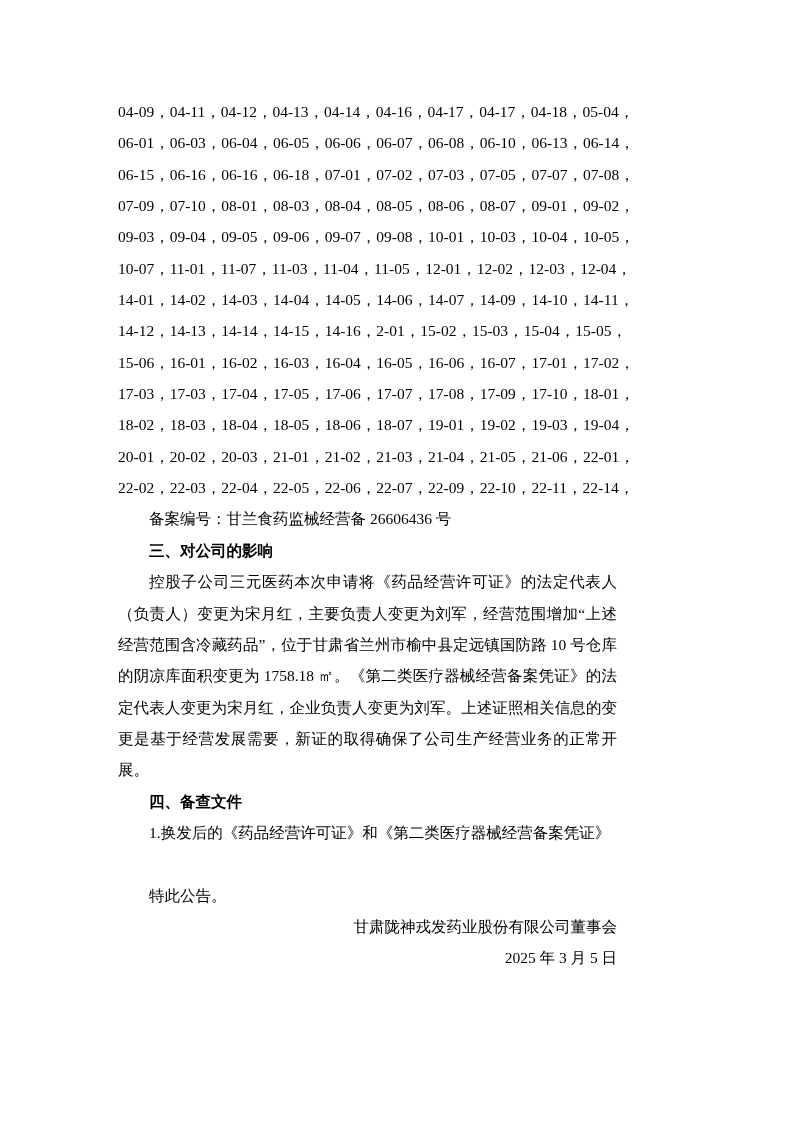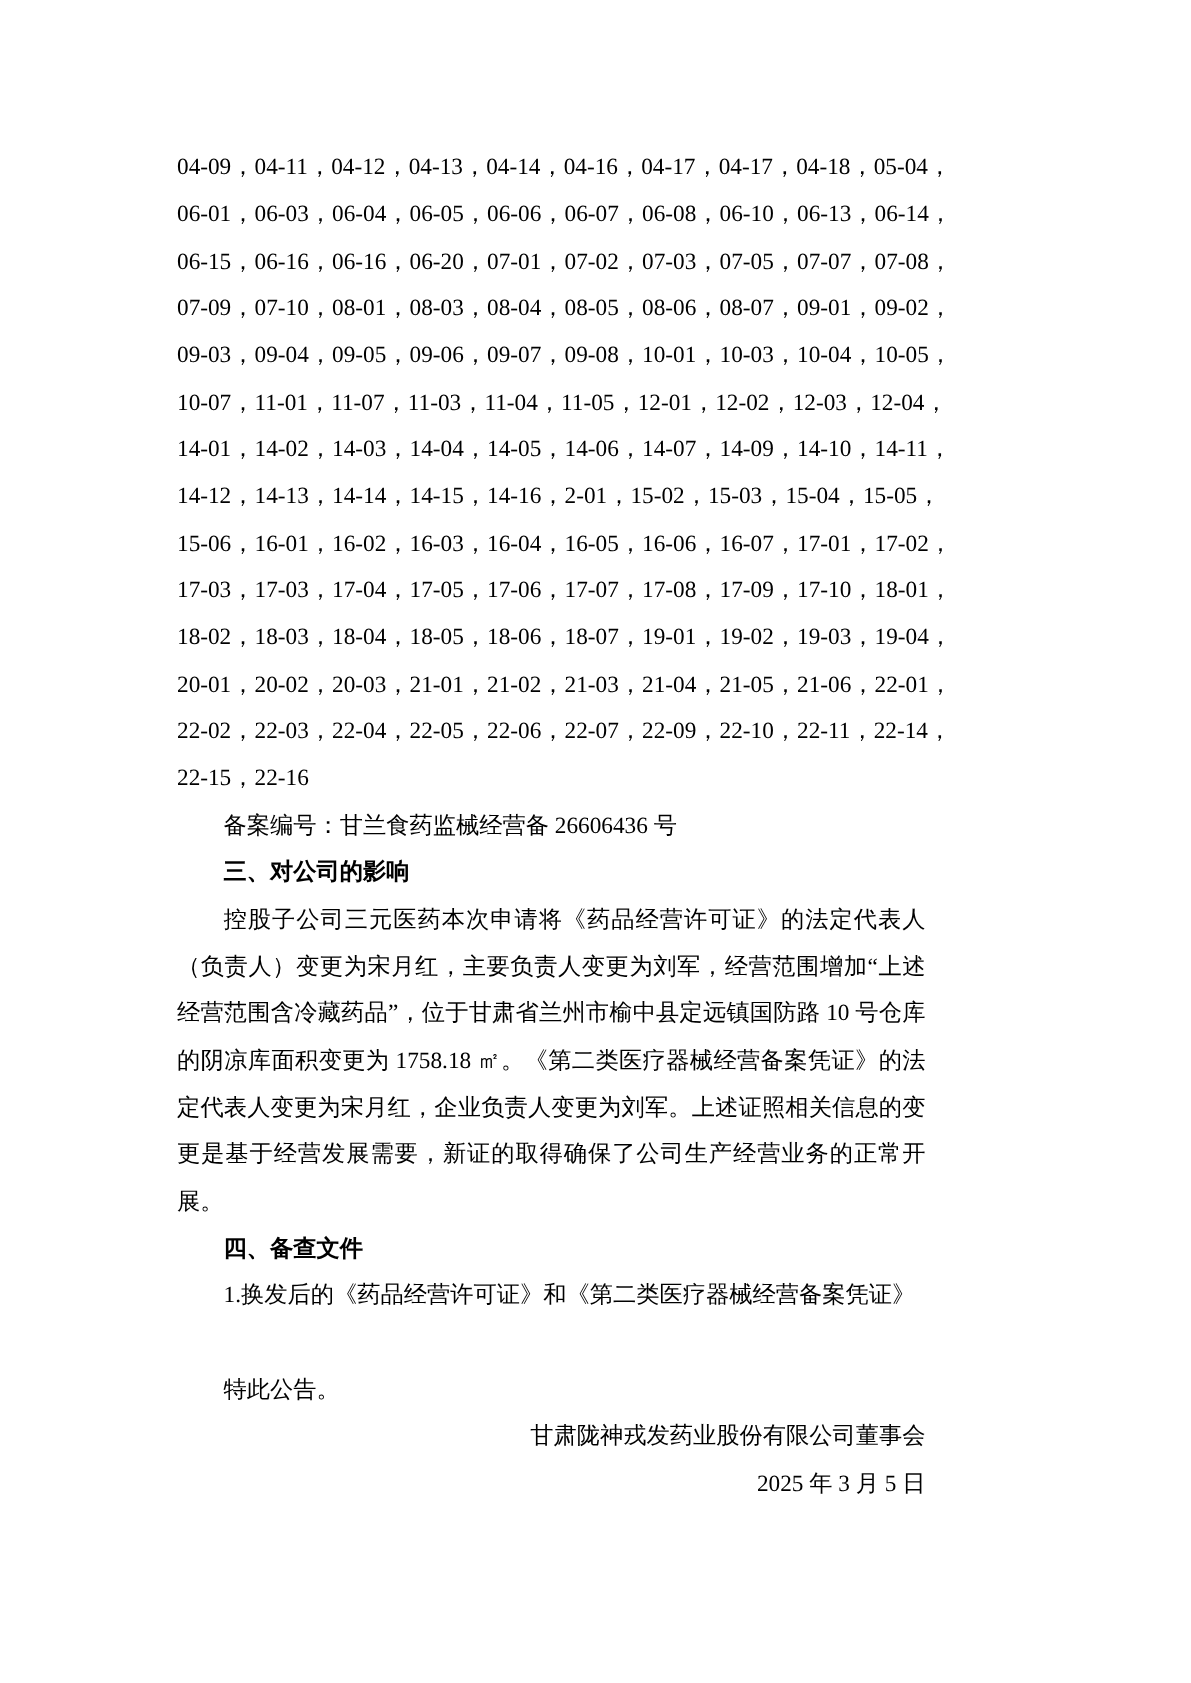--- a/index.html
+++ b/index.html
@@ -84,21 +84,21 @@
         <span>06-07，</span>
         <span>06-08，</span>
         <span>06-10，</span>
         <span>06-13，</span>
         <span>06-14，</span>
       </div>
       <div class="code-line">
         <span>06-15，</span>
         <span>06-16，</span>
         <span>06-16，</span>
-        <span>06-20，</span>
+        <span>06-18，</span>
         <span>07-01，</span>
         <span>07-02，</span>
         <span>07-03，</span>
         <span>07-05，</span>
         <span>07-07，</span>
         <span>07-08，</span>
       </div>
       <div class="code-line">
         <span>07-09，</span>
         <span>07-10，</span>
@@ -212,21 +212,20 @@
         <span>22-03，</span>
         <span>22-04，</span>
         <span>22-05，</span>
         <span>22-06，</span>
         <span>22-07，</span>
         <span>22-09，</span>
         <span>22-10，</span>
         <span>22-11，</span>
         <span>22-14，</span>
       </div>
-      <div class="code-line last"><span>22-15，</span><span>22-16</span></div>
     </div>
 
   <p class="indent">备案编号：甘兰食药监械经营备 26606436 号</p>
 
   <h3 class="heading">三、对公司的影响</h3>
 
   <p class="para">控股子公司三元医药本次申请将《药品经营许可证》的法定代表人（负责人）变更为宋月红，主要负责人变更为刘军，经营范围增加“上述经营范围含冷藏药品”，位于甘肃省兰州市榆中县定远镇国防路 10 号仓库的阴凉库面积变更为 1758.18 ㎡。《第二类医疗器械经营备案凭证》的法定代表人变更为宋月红，企业负责人变更为刘军。上述证照相关信息的变更是基于经营发展需要，新证的取得确保了公司生产经营业务的正常开展。</p>
 
   <h3 class="heading">四、备查文件</h3>
 

